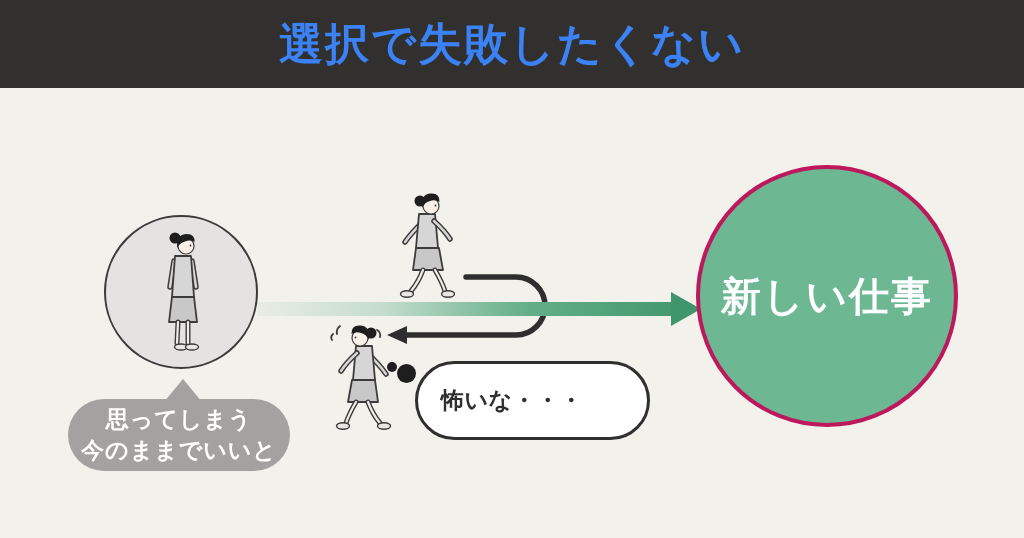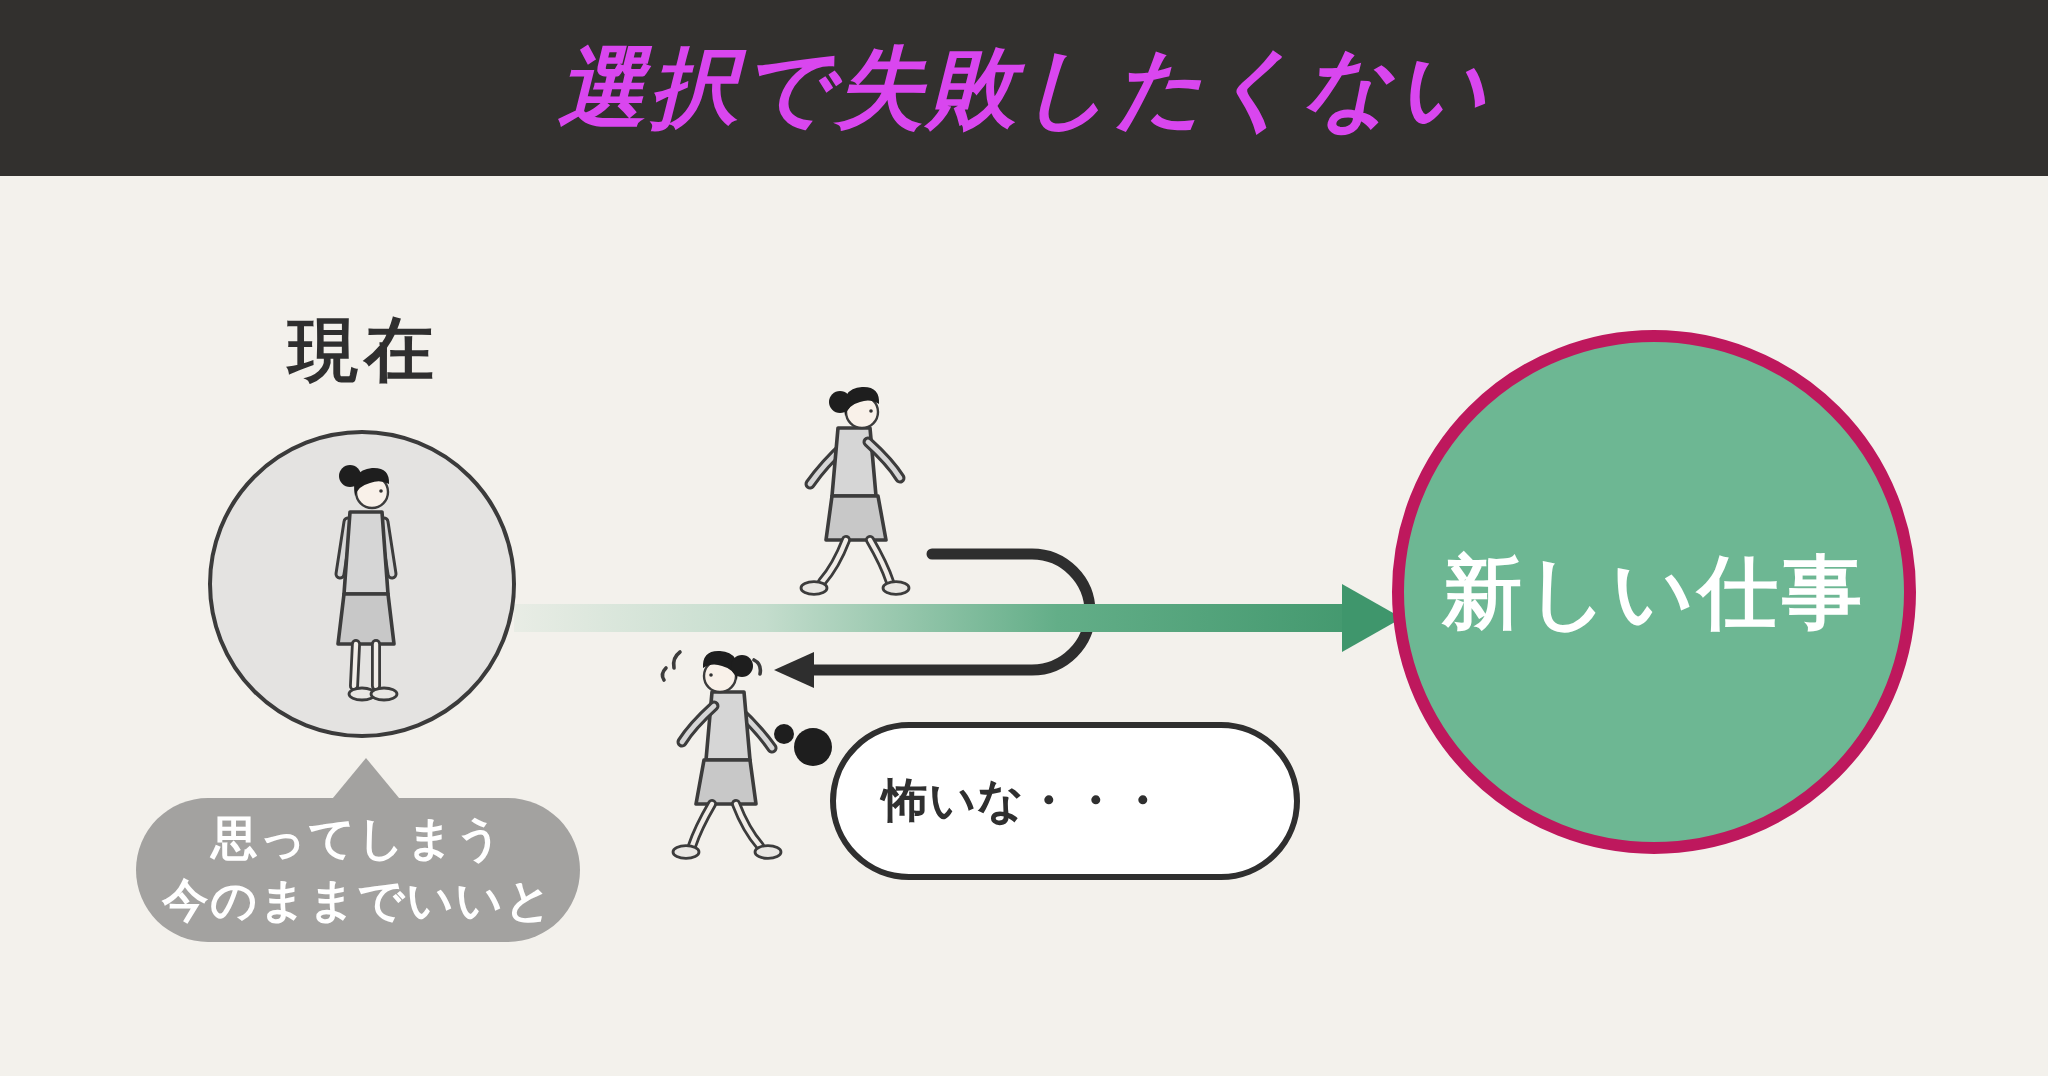--- a/index.html
+++ b/index.html
@@ -2,21 +2,21 @@
 <html><head>
 <meta charset="utf-8">
 <style>
   html,body{margin:0;padding:0;}
   body{font-family:"Liberation Sans","DejaVu Sans",sans-serif;}
   .stage{position:relative;width:1024px;height:538px;background:#f3f1ec;overflow:hidden;}
 
   
   .header{position:absolute;left:0;top:0;width:1024px;height:88px;background:#32302e;
           display:flex;align-items:center;justify-content:center;}
-  .header-title{color:#d946ef;font-size:44px;font-weight:bold;letter-spacing:2px;font-style:italic;}
+  .header-title{color:#3b82f6;font-size:44px;font-weight:bold;letter-spacing:2px;}
 
   
   .current-label{position:absolute;left:144px;top:152px;font-size:35px;font-weight:bold;
                  color:#2f2f2f;letter-spacing:3px;}
   .current-circle{position:absolute;left:104px;top:215px;width:154px;height:154px;border-radius:50%;
                   background:#e4e3e1;border:2px solid #3b3b3b;box-sizing:border-box;}
   .current-circle svg{position:absolute;left:52px;top:12px;}
 
   
   .gray-pointer{position:absolute;left:164px;top:379px;width:0;height:0;
@@ -46,34 +46,33 @@
   .dot-big{position:absolute;left:397px;top:364px;width:19px;height:19px;border-radius:50%;background:#1e1e1e;}
 
   
   .white-bubble{position:absolute;left:415px;top:361px;width:235px;height:79px;border-radius:40px;
                 background:#ffffff;border:3px solid #2f2f2f;box-sizing:border-box;
                 display:flex;flex-direction:column;justify-content:center;padding-left:23px;}
   .white-bubble .line{color:#2f2f2f;font-size:23px;font-weight:bold;line-height:1.3;letter-spacing:0.5px;}
 
   
   .goal-circle{position:absolute;left:696px;top:165px;width:262px;height:262px;border-radius:50%;
-               background:#6db793;border:6px solid #be185d;box-sizing:border-box;
+               background:#6db793;border:4px solid #be185d;box-sizing:border-box;
                display:flex;align-items:center;justify-content:center;}
   .goal-label{color:#ffffff;font-size:40px;font-weight:bold;letter-spacing:2px;}
 </style>
 </head>
 <body>
 
 <div class="stage">
 
   <div class="header">
     <div class="header-title">選択で失敗したくない</div>
   </div>
 
-  <div class="current-label">現在</div>
 
   <svg class="uturn" width="178" height="84" viewBox="0 0 178 84">
     <path d="M84 11 L134 11 A29 29 0 0 1 134 69 L24 69" fill="none" stroke="#2e2e2e" stroke-width="5.5" stroke-linecap="round"></path>
     <polygon points="25,60 25,78 5,69" fill="#2e2e2e"></polygon>
   </svg>
 
   <div class="fwd-shaft"></div>
   <div class="fwd-head"></div>
 
   <div class="current-circle">

